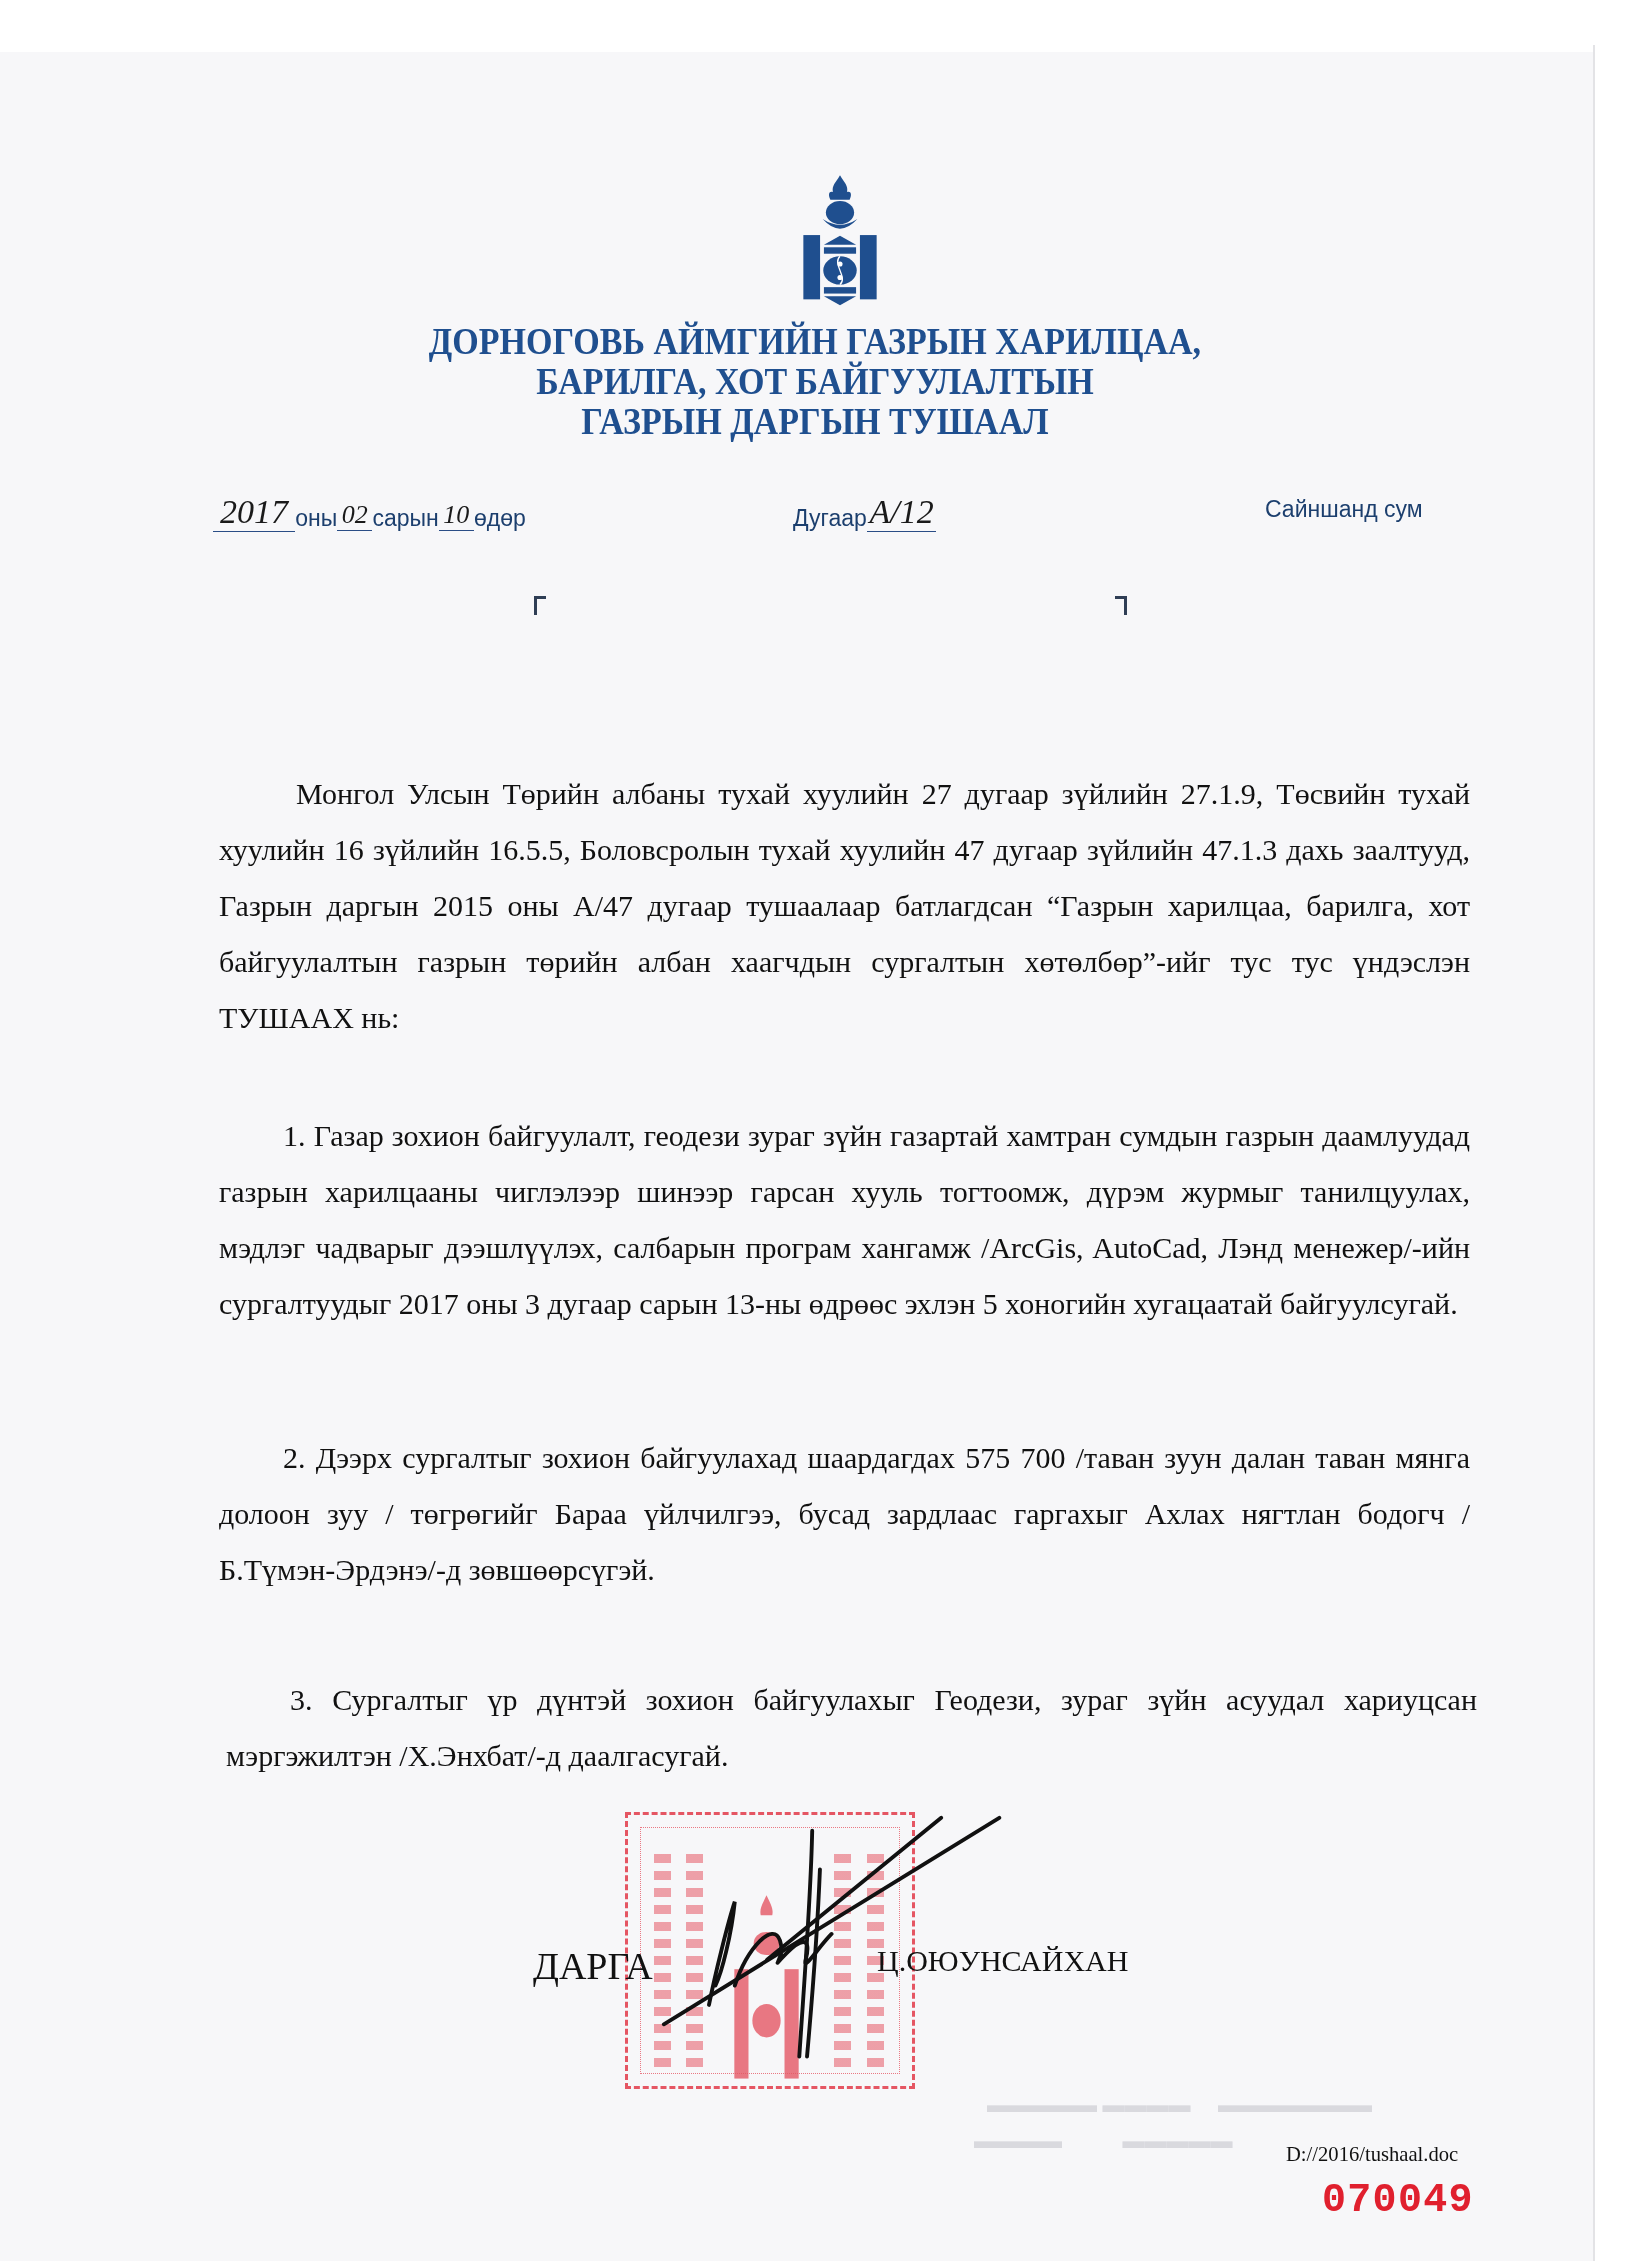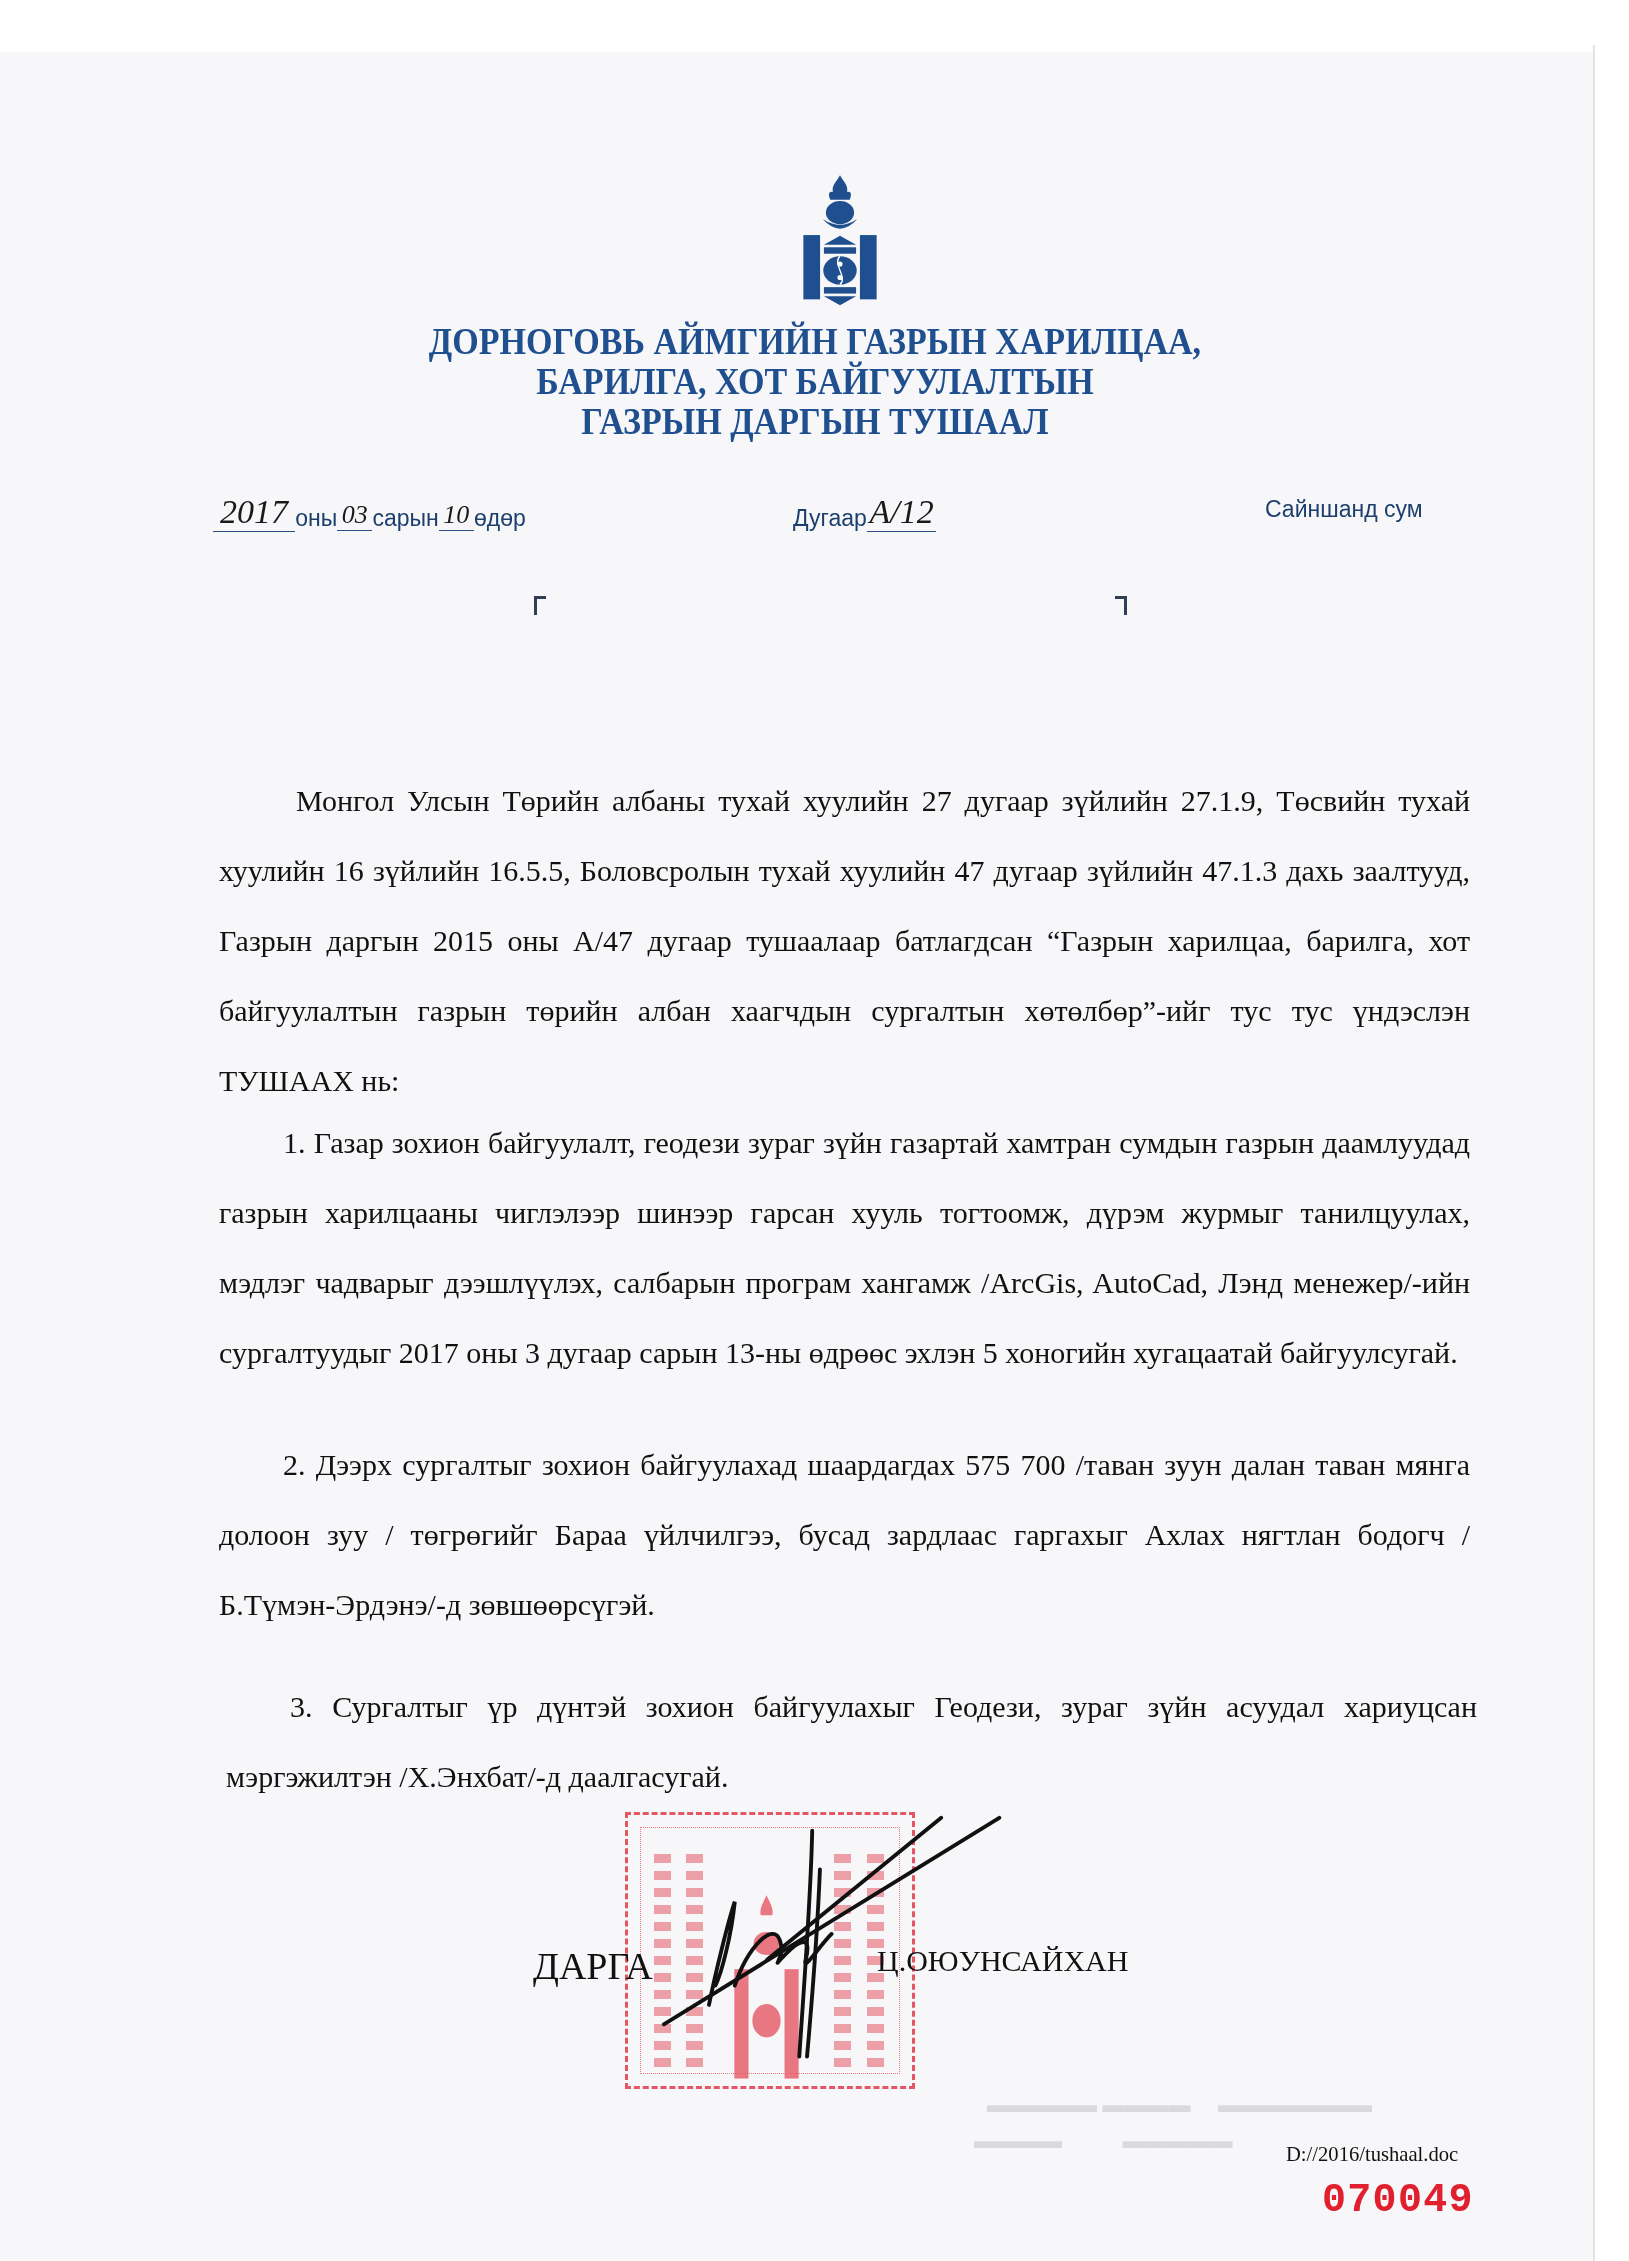--- a/index.html
+++ b/index.html
@@ -34,21 +34,21 @@
   .blank.year { min-width: 77px; }
   .blank.short { min-width: 30px; font-size: 26px; }
   .blank.num { min-width: 39px; }
 
   .bracket { position: absolute; width: 9px; height: 15.5px; border-top: 3.9px solid #2f3e55; }
   .bracket.left { left: 534px; top: 596px; border-left: 3.9px solid #2f3e55; }
   .bracket.right { left: 1115px; top: 596px; border-right: 3.9px solid #2f3e55; }
   .subject { position: absolute; left: 0; width: 1630px; top: 616px; text-align: center; font-size: 30px; color: #111; }
 
   .body-text {
-    position: absolute; left: 219px; width: 1251px; font-size: 30px; line-height: 70px;
+    position: absolute; left: 219px; width: 1251px; font-size: 30px; line-height: 56px;
     text-align: justify; color: #111; transform-origin: left top;
   }
   .p-intro { top: 766px; text-indent: 77px; }
   .p-1 { top: 1108px; text-indent: 64px; }
   .p-2 { top: 1430px; text-indent: 64px; }
   .p-3 { top: 1665px; text-indent: 64px; }
 
   .stamp {
     position: absolute; left: 625px; top: 1812px; width: 284px; height: 271px;
     border: 3.2px dashed #e23b4a; opacity: 0.85;
@@ -93,21 +93,21 @@
     <circle cx="65" cy="161" r="4" fill="#fff"></circle>
   </svg>
 
   <div class="heading">
     <div>ДОРНОГОВЬ АЙМГИЙН ГАЗРЫН ХАРИЛЦАА,</div>
     <div>БАРИЛГА, ХОТ БАЙГУУЛАЛТЫН</div>
     <div>ГАЗРЫН ДАРГЫН ТУШААЛ</div>
   </div>
 
   <div class="meta-row meta-date">
-    <span class="blank year"><span class="hand">2017</span></span><span>оны</span><span class="blank short"><span class="hand" style="font-size:26px">03</span></span><span>сарын</span><span class="blank short"><span class="hand" style="font-size:26px">10</span></span><span>өдөр</span>
+    <span class="blank year"><span class="hand">2017</span></span><span>оны</span><span class="blank short"><span class="hand" style="font-size:26px">02</span></span><span>сарын</span><span class="blank short"><span class="hand" style="font-size:26px">10</span></span><span>өдөр</span>
   </div>
 
   <div class="meta-row meta-number">
     <span>Дугаар</span><span class="blank num"><span class="hand">А/12</span></span>
   </div>
 
   <div class="meta-row meta-place">Сайншанд сум</div>
 
   <div class="bracket left"></div>
   <div class="bracket right"></div>

